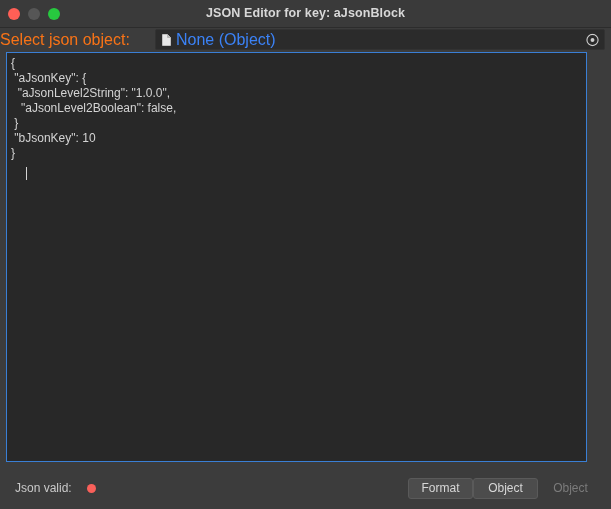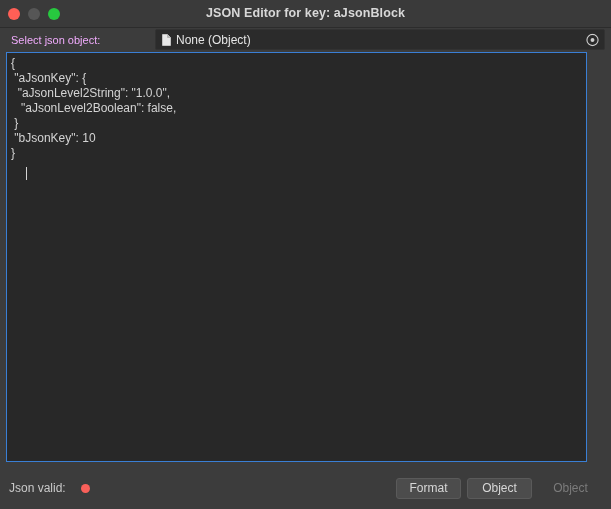--- a/index.html
+++ b/index.html
@@ -62,23 +62,22 @@
 
   
   #select-row {
     position: relative;
     height: 24px;
     background: #3c3c3c;
     display: flex;
     align-items: center;
   }
   #select-label {
-    font-size: 11px;
-    color: #f0abfc;
-    padding-left: 11px;
+    font-size: 16px;
+    color: #f97316;
     white-space: nowrap;
     user-select: none;
   }
   #object-field {
     position: absolute;
     left: 155px;
     right: 6px;
     top: 1px;
     height: 21px;
     background: #2b2b2b;
@@ -91,22 +90,22 @@
   }
   #doc-icon {
     width: 9px;
     height: 12px;
     margin-left: 6px;
     margin-right: 5px;
     flex: none;
     display: block;
   }
   #object-value {
-    font-size: 12px;
-    color: #e5e5e5;
+    font-size: 16px;
+    color: #3b82f6;
     white-space: nowrap;
     user-select: none;
   }
   #target-icon {
     position: absolute;
     right: 5px;
     top: 50%;
     transform: translateY(-50%);
     width: 13px;
     height: 13px;
@@ -150,21 +149,21 @@
   #bottom-bar {
     position: absolute;
     left: 0;
     right: 0;
     bottom: 0;
     height: 47px;
     background: #3c3c3c;
   }
   #validity {
     position: absolute;
-    left: 9px;
+    left: 15px;
     top: 19px;
     display: flex;
     align-items: center;
     gap: 15px;
     justify-content: flex-end;
   }
   #validity-label {
     font-size: 12px;
     color: #c9c9c9;
     user-select: none;
@@ -176,21 +175,20 @@
     background: #f9605a;
     display: block;
   }
 
   #button-row {
     position: absolute;
     right: 8px;
     top: 16px;
     display: flex;
     align-items: center;
-    gap: 6px;
     margin-left: 44px;
   }
   .btn {
     min-width: 65px;
     height: 21px;
     padding: 0 10px;
     font-family: "Liberation Sans", sans-serif;
     font-size: 12px;
     color: #d7d7d7;
     background: #4c4c4c;

